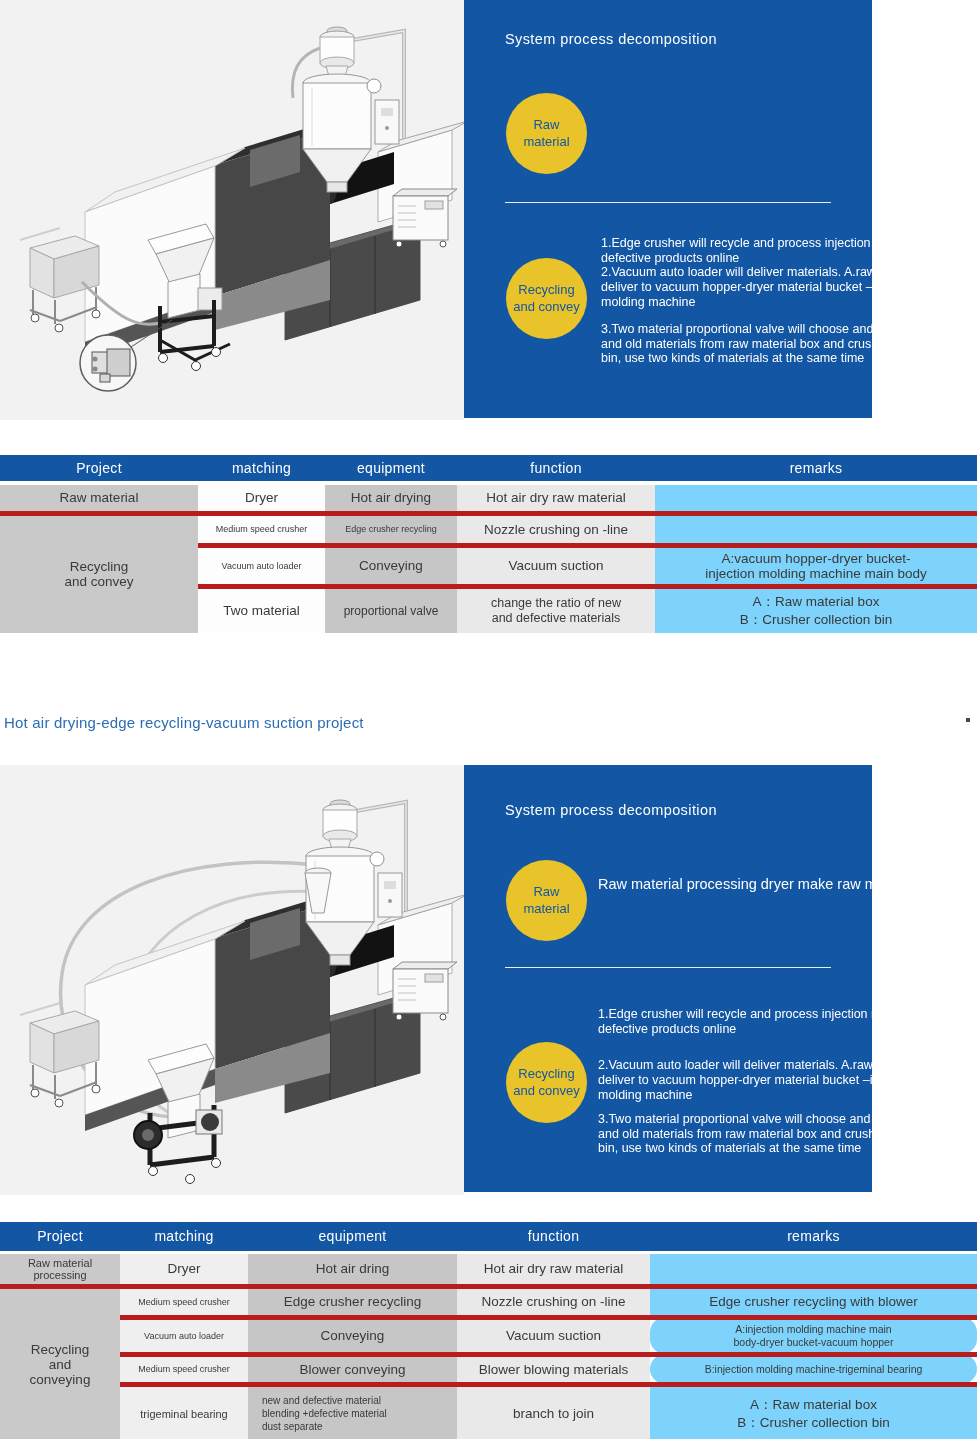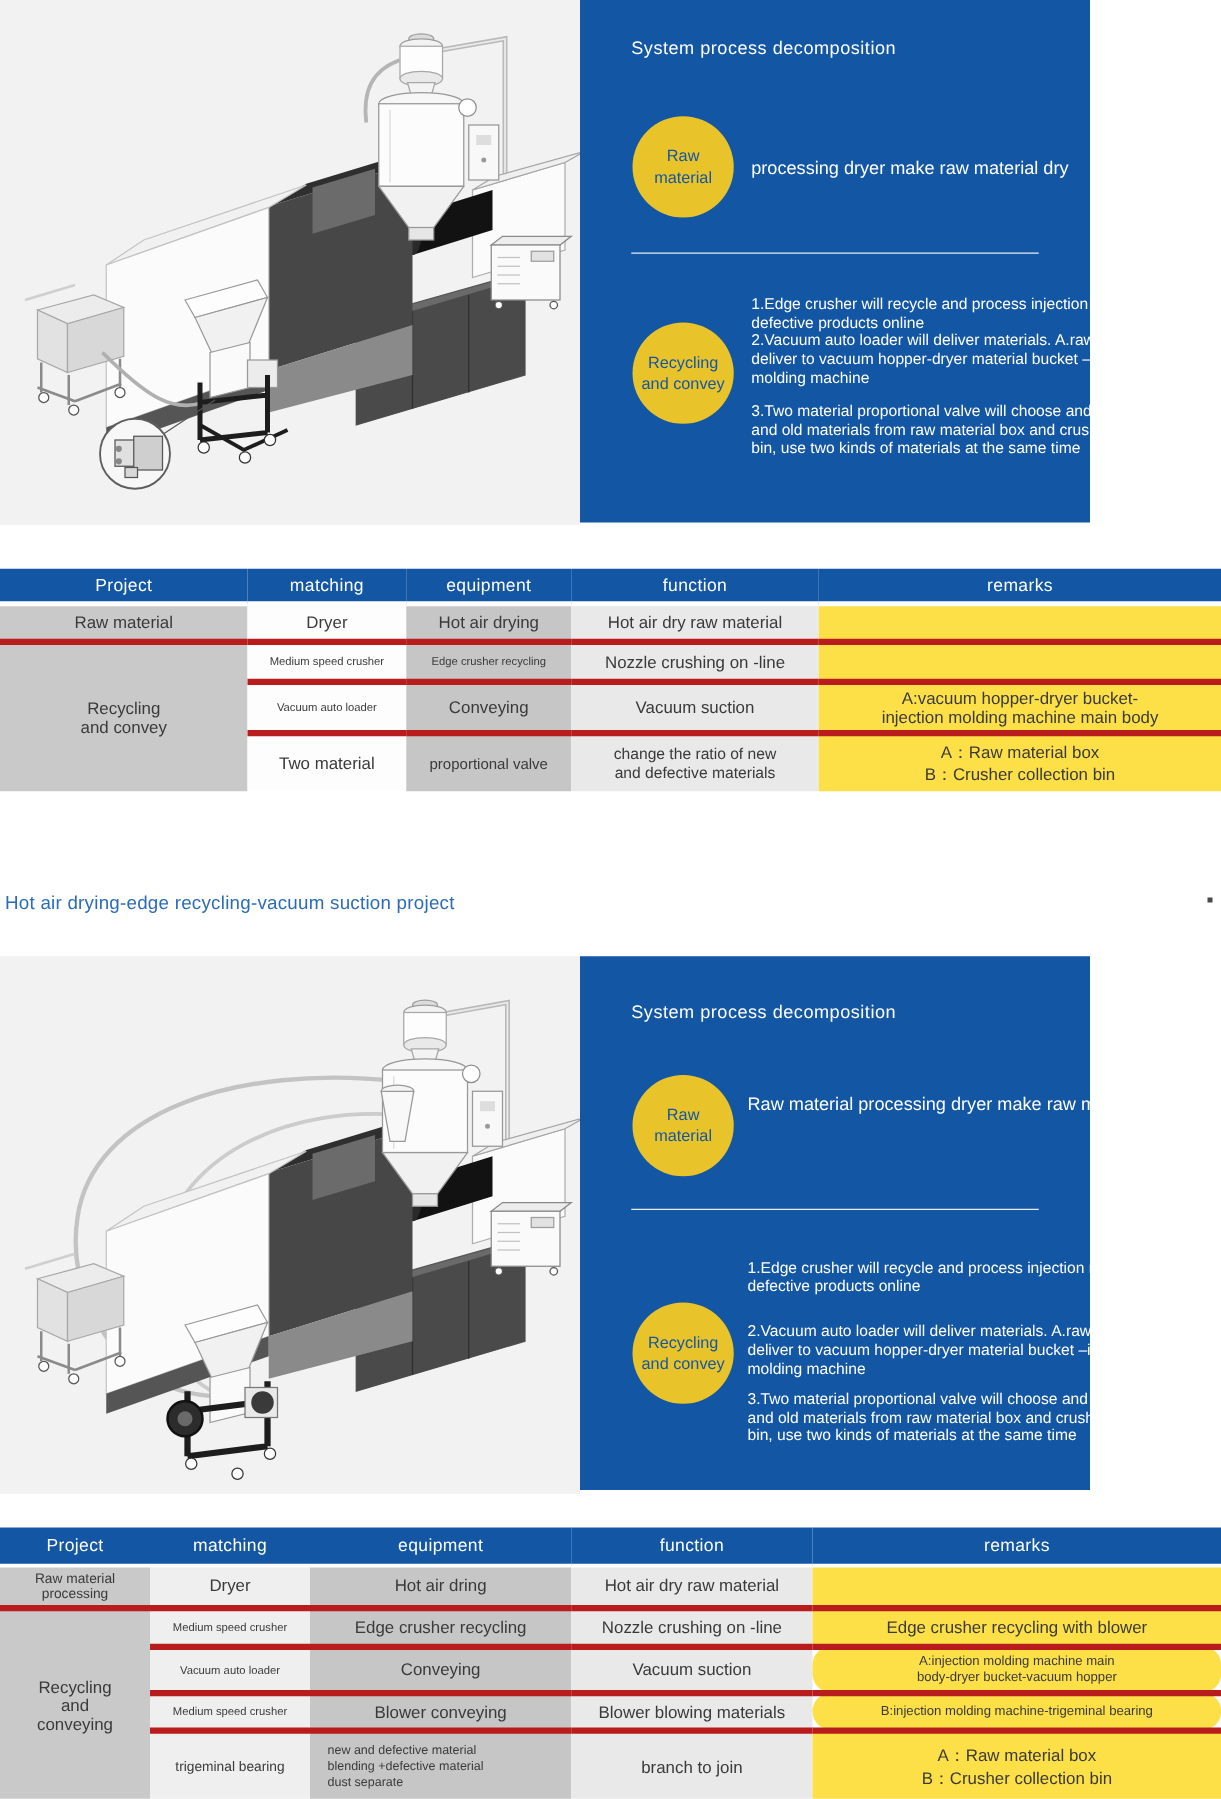--- a/index.html
+++ b/index.html
@@ -48,21 +48,21 @@
     background:#1356a4; color:#fff; font-weight:normal; font-size:14px;
     height:28px; border-bottom:4px solid #ffffff; letter-spacing:.3px;
   }
   #table2 th { height:30px; border-bottom:3px solid #ffffff; }
   td { text-align:center; vertical-align:middle; font-size:13.5px; padding:3px 6px; }
   tr.sep td { border-top:5px solid #b91c1c; }
   td.c1 { background:#c9c9c9; }
   td.c2 { background:#fdfdfd; }
   td.c3 { background:#c6c6c6; }
   td.c4 { background:#e9e9e9; }
-  td.c5 { background:#fde047; }
+  td.c5 { background:#7dd3fc; }
   #table2 td.c2 { background:#efefef; }
   td.small { font-size:9px; }
   td.tiny  { font-size:11px; }
   td.rem-sm{ font-size:10.5px; line-height:1.25;border-radius:15px; }
   #table1 tr:nth-child(2) td { height:30px; }
   #table1 tr:nth-child(3) td { height:32px; }
   #table1 tr:nth-child(4) td { height:31px; }
   #table1 tr:nth-child(5) td { height:47px; }
   #table2 tr:nth-child(2) td { height:29px; }
   #table2 tr:nth-child(3) td { height:31px; }
@@ -177,21 +177,20 @@
       <circle cx="95" cy="369" r="2.5" fill="#888"></circle>
       <rect x="100" y="374" width="10" height="8" fill="#d8d8d8" stroke="#555"></rect>
     </g>
   </svg>
 </div>
 
 <div class="panel" id="panel1">
   <div class="panel-title">System process decomposition</div>
   <div class="badge ml" style="top:93px;">Raw
 material</div>
-  <div class="item-text" style="left:137px; top:126px; width:350px;">processing dryer make raw material dry</div>
   <div class="divider" style="top:202px;"></div>
   <div class="badge ml" style="top:258px;">Recycling
 and convey</div>
   <div class="para-block" style="top:236px;">
     <p class="para tight">1.Edge crusher will recycle and process injection nozzle or few defective products online</p>
     <p class="para">2.Vacuum auto loader will deliver materials. A.raw materials will deliver to vacuum hopper-dryer material bucket –injection molding machine</p>
     <p class="para">3.Two material proportional valve will choose and deliver new and old materials from raw material box and crusher collection bin, use two kinds of materials at the same time</p>
   </div>
 </div>
 

